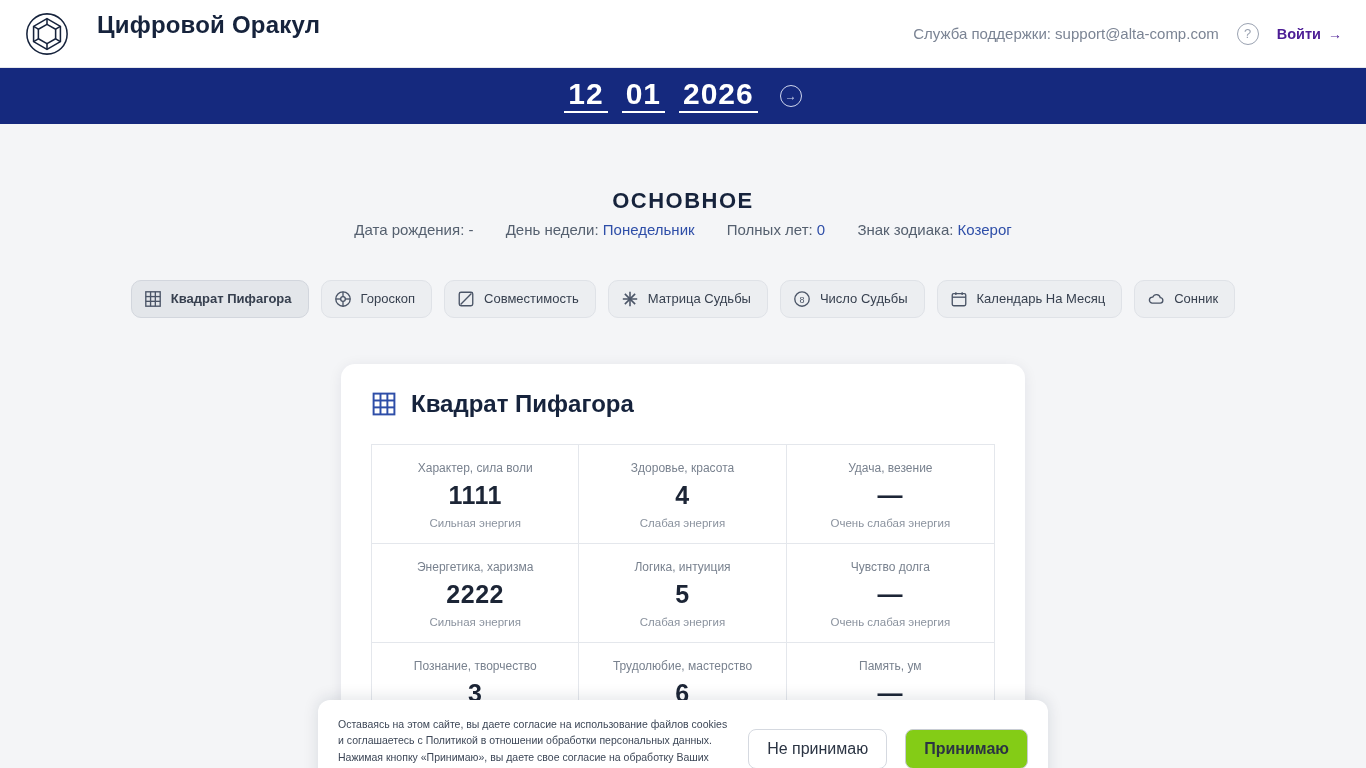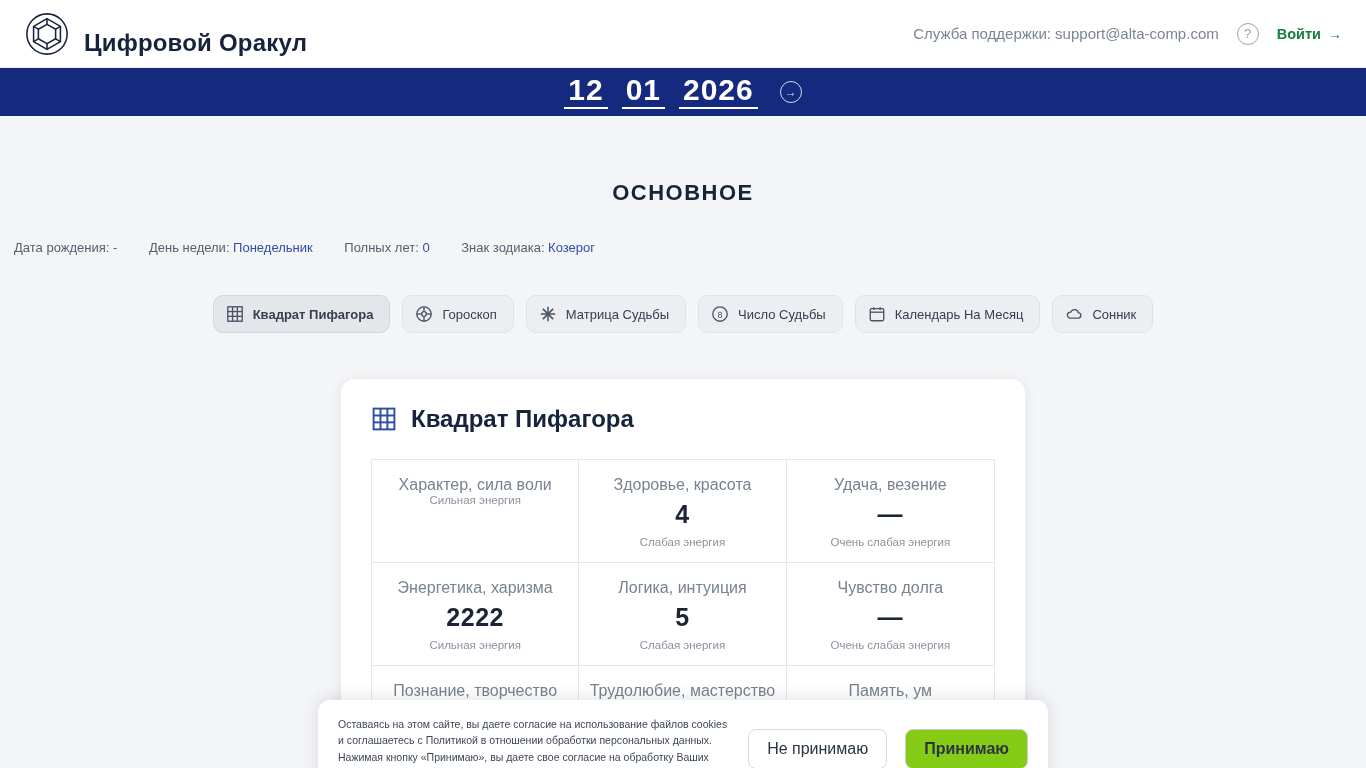--- a/index.html
+++ b/index.html
@@ -17,22 +17,22 @@
     height: 68px;
     background: #ffffff;
     border-bottom: 1px solid #e6e8ec;
     display: flex;
     align-items: center;
     padding: 0 24px;
     position: relative;
   }
   .brand {
     display: flex;
-    align-items: flex-end;
-    gap: 14px;
+    align-items: flex-start;
+    gap: 27px;
   }
   .logo-mark {
     width: 46px;
     height: 46px;
     flex: 0 0 46px;
   }
   .brand-title {
     font-size: 24px;
     font-weight: bold;
     letter-spacing: 0.2px;
@@ -59,28 +59,28 @@
     align-items: center;
     justify-content: center;
     cursor: pointer;
   }
   .login-link {
     display: flex;
     align-items: flex-start;
     gap: 7px;
     font-size: 14.5px;
     font-weight: bold;
-    color: #15803d;
+    color: #4c1d95;
     cursor: pointer;
   }
   .arrow-right-icon { font-size: 14px; }
 
   
   .date-bar {
-    height: 48px;
+    height: 56px;
     background: #15297e;
     display: flex;
     align-items: center;
     justify-content: center;
     gap: 14px;
   }
   .date-field {
     font-size: 30px;
     font-weight: bold;
     color: #ffffff;
@@ -107,23 +107,22 @@
   
   .section-title {
     text-align: center;
     font-size: 22px;
     font-weight: bold;
     letter-spacing: 1.5px;
     margin-top: 64px;
     color: #16233c;
   }
   .summary {
-    margin-top: 28px;
-    text-align: left;
-    font-size: 13px;
+    text-align: center;
+    font-size: 15px;
     color: #3d4757;
     line-height: 2.1;
   }
   .summary .row { display: block; }
   .summary .pair { display: inline-block; margin: 0 14px; }
   .sum-label { color: #55606f; }
   .sum-value { color: #2e4ea8; font-weight: normal; }
   .sum-value.dim { color: #55606f; }
 
   
@@ -181,21 +180,21 @@
     display: grid;
     grid-template-columns: repeat(3, 1fr);
   }
   .cell {
     border-right: 1px solid #e4e7ec;
     border-bottom: 1px solid #e4e7ec;
     text-align: center;
     padding: 16px 8px 14px;
   }
   .cell:nth-child(3n) { border-right: none; }
-  .cell-label { font-size: 16px; color: #79828f; }
+  .cell-label { font-size: 12px; color: #79828f; }
   .cell-value {
     font-size: 25px;
     font-weight: bold;
     color: #1c2536;
     margin: 6px 0 7px;
     letter-spacing: 0.5px;
   }
   .cell-energy { font-size: 11.5px; color: #8a929e; }
 
   
@@ -317,20 +316,29 @@
             <circle cx="10" cy="10" r="2.6"></circle>
             <line x1="10" y1="2" x2="10" y2="7.4"></line>
             <line x1="10" y1="12.6" x2="10" y2="18"></line>
             <line x1="2" y1="10" x2="7.4" y2="10"></line>
             <line x1="12.6" y1="10" x2="18" y2="10"></line>
         </svg>
       </span>
       <span>Гороскоп</span>
     </div>
 
+    <div class="chip">
+      <span class="ic">
+        <svg viewBox="0 0 20 20" width="18" height="18" fill="none" stroke="currentColor" stroke-width="1.5">
+          <rect x="2.5" y="2.5" width="15" height="15" rx="2"></rect>
+            <line x1="4" y1="16" x2="16" y2="4"></line>
+        </svg>
+      </span>
+      <span>Совместимость</span>
+    </div>
 
     <div class="chip">
       <span class="ic">
         <svg viewBox="0 0 20 20" width="18" height="18" fill="none" stroke="currentColor" stroke-width="1.7">
           <line x1="10" y1="2" x2="10" y2="18"></line>
             <line x1="2" y1="10" x2="18" y2="10"></line>
             <line x1="4.3" y1="4.3" x2="15.7" y2="15.7"></line>
             <line x1="15.7" y1="4.3" x2="4.3" y2="15.7"></line>
         </svg>
       </span>
@@ -381,20 +389,21 @@
             <line x1="7.3" y1="2" x2="7.3" y2="18"></line>
             <line x1="12.6" y1="2" x2="12.6" y2="18"></line>
         </svg>
       </span>
       <span class="card-title">Квадрат Пифагора</span>
     </div>
 
     <div class="grid">
       <div class="cell">
         <div class="cell-label">Характер, сила воли</div>
+        <div class="cell-value">1111</div>
         <div class="cell-energy">Сильная энергия</div>
       </div>
       <div class="cell">
         <div class="cell-label">Здоровье, красота</div>
         <div class="cell-value">4</div>
         <div class="cell-energy">Слабая энергия</div>
       </div>
       <div class="cell">
         <div class="cell-label">Удача, везение</div>
         <div class="cell-value">—</div>

